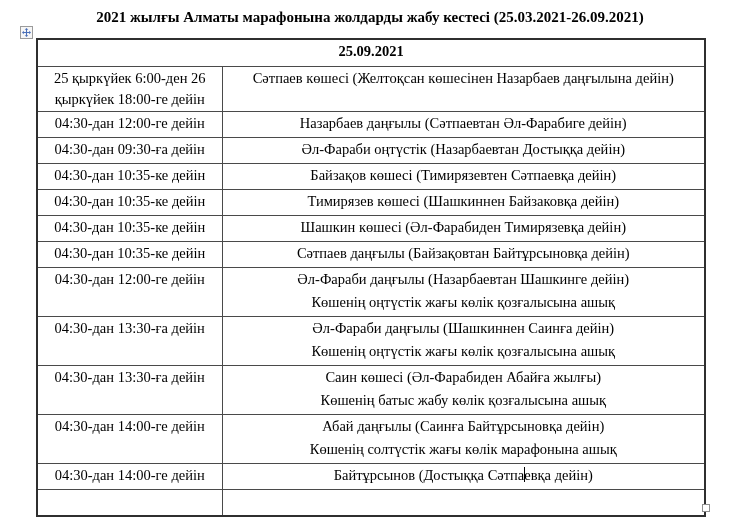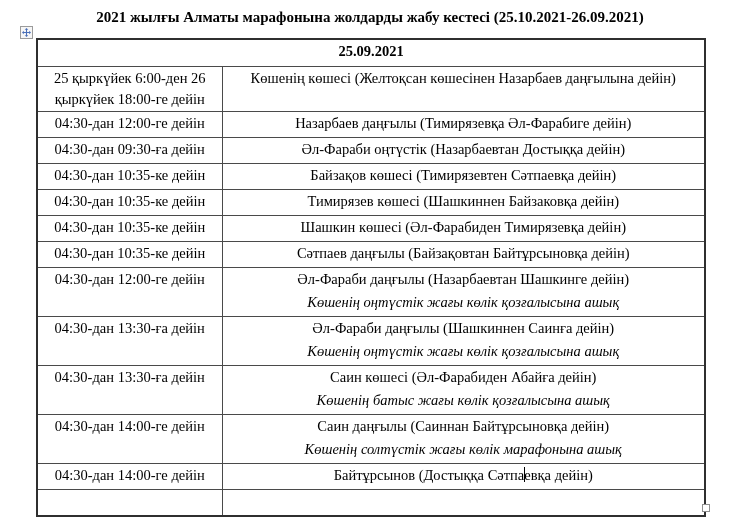--- a/index.html
+++ b/index.html
@@ -28,30 +28,30 @@
   table.closure td {
     border:1px solid #4a4a4a; text-align:center; vertical-align:top;
     font-size:14.5px; line-height:21px; color:#000; padding:1px 3px;
     overflow:hidden;
     margin-top:11px;
   }
   td.date-hdr { font-weight:bold; height:24px; }
   tr.first-row td { height:42px; }
   tr.single td { height:23px; }
   tr.with-note td { height:46px; }
-  .note-text { font-style:italic; margin-top:2px; }
+  .note-text { margin-top:2px; }
   .text-caret {
     position:absolute; left:524px; top:467px; width:1px; height:15px;
     background:#000;
   }
 </style>
 </head>
 <body>
 
-<div class="doc-title">2021 жылғы Алматы марафонына жолдарды жабу кестесі (25.10.2021-26.09.2021)</div>
+<div class="doc-title">2021 жылғы Алматы марафонына жолдарды жабу кестесі (25.03.2021-26.09.2021)</div>
 
 <div class="move-handle">
   <span style="display:flex;">
     <svg width="9" height="9" viewBox="0 0 10 10">
       <path d="M5 0 L7 2 H5.6 V4.4 H8 V3 L10 5 L8 7 V5.6 H5.6 V8 H7 L5 10 L3 8 H4.4 V5.6 H2 V7 L0 5 L2 3 V4.4 H4.4 V2 H3 Z" fill="#4a6fb8"></path>
     </svg>
   </span>
 </div>
 
 <table class="closure">
@@ -65,31 +65,31 @@
     <td colspan="2" class="date-hdr">
       <div>25.09.2021</div>
     </td>
   </tr>
 
   <tr class="first-row">
     <td>
       <div>25 қыркүйек 6:00-ден 26 қыркүйек 18:00-ге дейін</div>
     </td>
     <td>
-      <div>Көшенің көшесі (Желтоқсан көшесінен Назарбаев даңғылына дейін)</div>
+      <div>Сәтпаев көшесі (Желтоқсан көшесінен Назарбаев даңғылына дейін)</div>
     </td>
   </tr>
 
 
   <tr class="single">
     <td>
           <div>04:30-дан 12:00-ге дейін</div>
         </td>
     <td>
-          <div>Назарбаев даңғылы (Тимирязевқа Әл-Фарабиге дейін)</div>
+          <div>Назарбаев даңғылы (Сәтпаевтан Әл-Фарабиге дейін)</div>
         </td>
   </tr>
   <tr class="single">
     <td>
           <div>04:30-дан 09:30-ға дейін</div>
         </td>
     <td>
           <div>Әл-Фараби оңтүстік (Назарбаевтан Достыққа дейін)</div>
         </td>
   </tr>
@@ -142,30 +142,30 @@
     <td>
       <div>Әл-Фараби даңғылы (Шашкиннен Саинға дейін)</div>
       <div class="note-text">Көшенің оңтүстік жағы көлік қозғалысына ашық</div>
     </td>
   </tr>
   <tr class="with-note">
     <td>
           <div>04:30-дан 13:30-ға дейін</div>
         </td>
     <td>
-      <div>Саин көшесі (Әл-Фарабиден Абайға дейін)</div>
-      <div class="note-text">Көшенің батыс жағы көлік қозғалысына ашық</div>
+      <div>Саин көшесі (Әл-Фарабиден Абайға жылғы)</div>
+      <div class="note-text">Көшенің батыс жабу көлік қозғалысына ашық</div>
     </td>
   </tr>
   <tr class="with-note">
     <td>
           <div>04:30-дан 14:00-ге дейін</div>
         </td>
     <td>
-      <div>Саин даңғылы (Саиннан Байтұрсыновқа дейін)</div>
+      <div>Абай даңғылы (Саинға Байтұрсыновқа дейін)</div>
       <div class="note-text">Көшенің солтүстік жағы көлік марафонына ашық</div>
     </td>
   </tr>
 
   <tr class="single">
     <td>
           <div>04:30-дан 14:00-ге дейін</div>
         </td>
     <td>
           <div>Байтұрсынов (Достыққа Сәтпаевқа дейін)</div>

